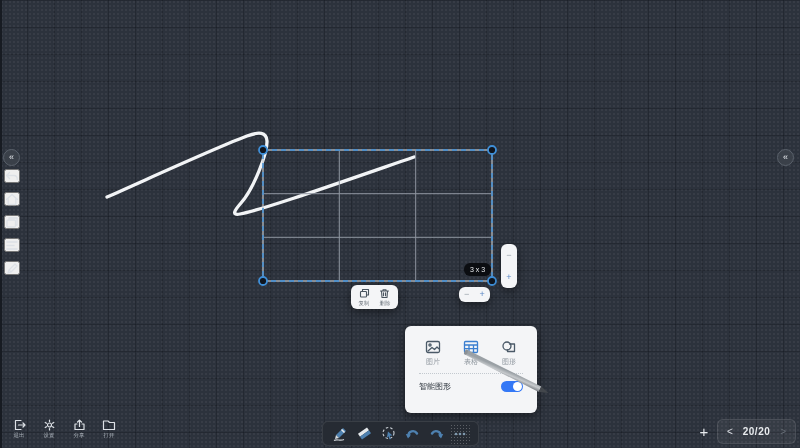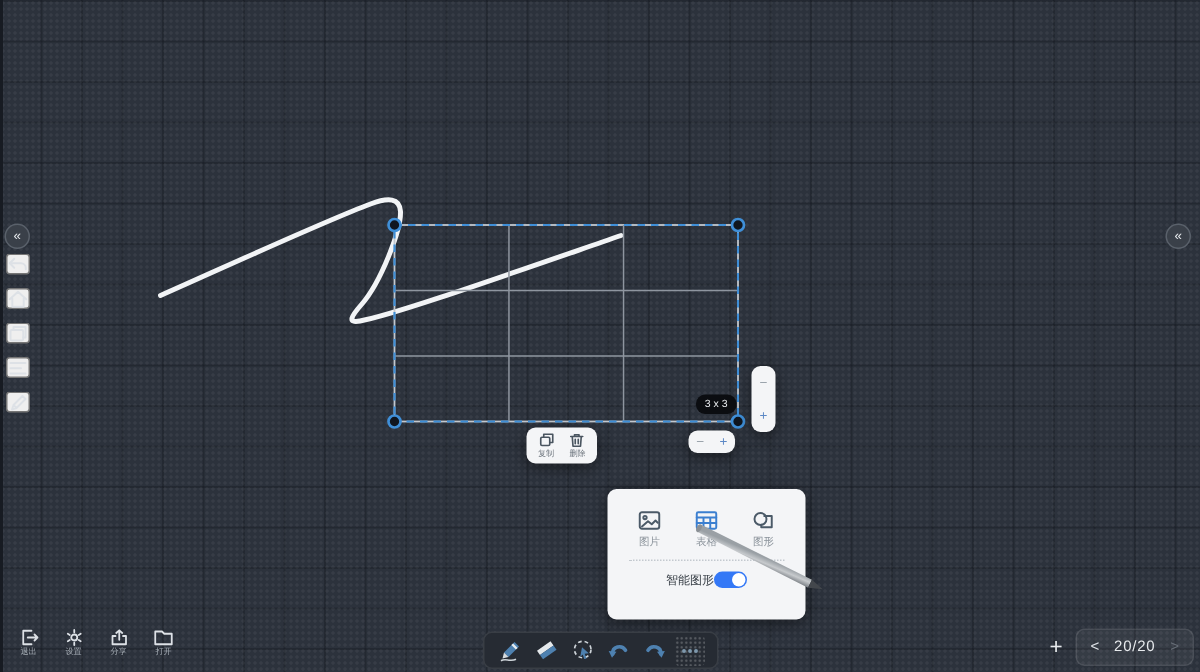--- a/index.html
+++ b/index.html
@@ -49,21 +49,21 @@
   .mini-item .mini-label { font-size:6px; color:#6d757e; line-height:1; transform:scale(.9); }
 
   
   #insert-panel { left:405px; top:326px; width:132px; height:87px; padding:14px 12px 8px; }
   .insert-row { display:flex; justify-content:space-between; padding:0 8px; }
   .insert-item { display:flex; flex-direction:column; align-items:center; gap:4px; background:none; border:none; }
   .insert-item svg { stroke:#4b5a68; fill:none; stroke-width:1.3; stroke-linecap:round; stroke-linejoin:round; }
   .insert-item.active svg { stroke:#3b7fd0; }
   .insert-label { font-size:7px; color:#8b939b; line-height:1; }
   .panel-divider { margin:8px 2px 7px; height:0; border-top:1px dotted #c3c9cf; }
-  .smart-row { display:flex; align-items:center; justify-content:center; padding:0 2px; }
+  .smart-row { display:flex; align-items:center; justify-content:space-between; padding:0 2px; }
   .smart-label { font-size:8px; color:#353c44; }
   .toggle { width:22px; height:11px; border-radius:6px; background:#3478f6; position:relative; border:none; }
   .toggle .knob { position:absolute; right:1px; top:1px; width:9px; height:9px; border-radius:50%; background:#ffffff; }
 
   
   #bottom-left { position:absolute; left:8px; top:419px; z-index:5; display:flex; gap:8px; }
   .bl-item { width:22px; display:flex; flex-direction:column; align-items:center; gap:1px; background:none; border:none; }
   .bl-item svg { stroke:#dde1e6; fill:none; stroke-width:1.2; stroke-linecap:round; stroke-linejoin:round; }
   .bl-label { font-size:6px; color:#aab1b9; line-height:1; transform:scale(.9); }
 
@@ -73,21 +73,21 @@
   .tool-btn { width:20px; height:20px; display:flex; align-items:center; justify-content:center; background:none; border:none; }
   .tool-btn.dotted { background-image:radial-gradient(rgba(255,255,255,0.25) .5px, transparent 1px); background-size:3px 3px; border-radius:3px; }
 
   #pagination { position:absolute; left:694px; top:419px; z-index:5; display:flex; align-items:center; }
   #add-page { color:#e8ebee; font-size:15px; width:20px; background:none; border:none; font-family:inherit; }
   #page-nav { margin-left:3px; width:79px; height:25px; background:rgba(255,255,255,0.05);
     border:1px solid rgba(255,255,255,0.10); border-radius:6px;
     display:flex; align-items:center; justify-content:space-between; padding:0 9px; }
   .nav-arrow { font-size:10px; color:#dde1e6; background:none; border:none; font-family:inherit; }
   .nav-arrow.disabled { color:#666d76; }
-  #page-counter { font-size:10px; font-weight:normal; color:#e8ebee; letter-spacing:.5px; }
+  #page-counter { font-size:10px; font-weight:bold; color:#e8ebee; letter-spacing:.5px; }
 </style>
 </head>
 <body>
 
 <div id="stage">
   <div id="edge-left"></div>
 
   <svg id="scene" width="800" height="448" viewBox="0 0 800 448">
 
     <path d="M107,197 C150,178 215,148 247,136 C259,131.5 266.5,132 267,141 C267.5,153 254,188 241,203 C234,211 231.5,215.5 240,214 C262,210 330,186 414,157" fill="none" stroke="#f2f4f6" stroke-width="3.3" stroke-linecap="round"></path>

